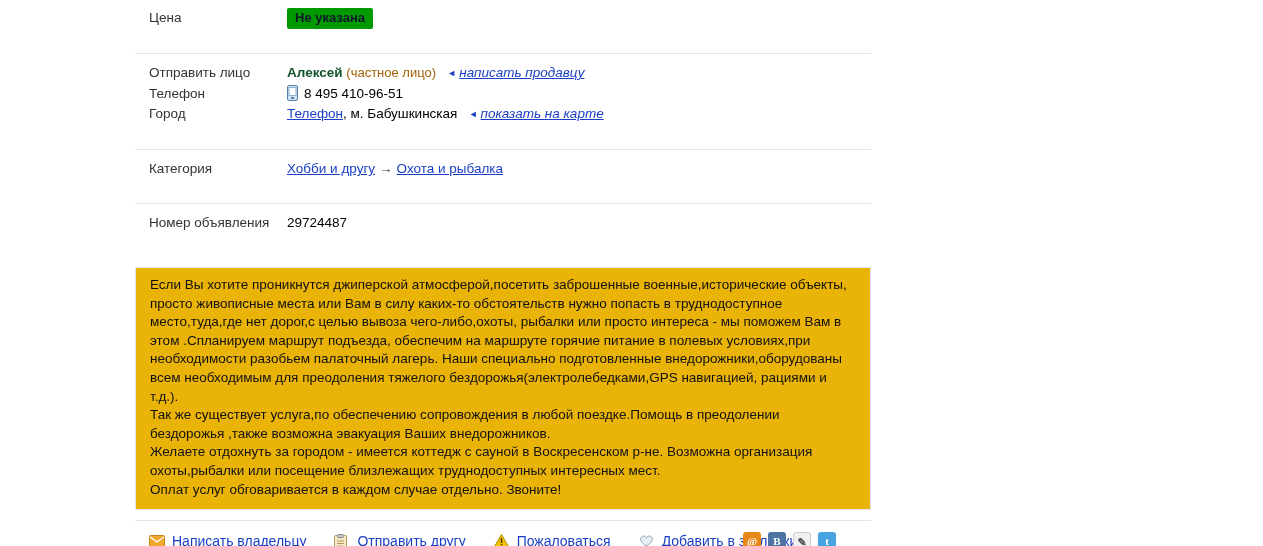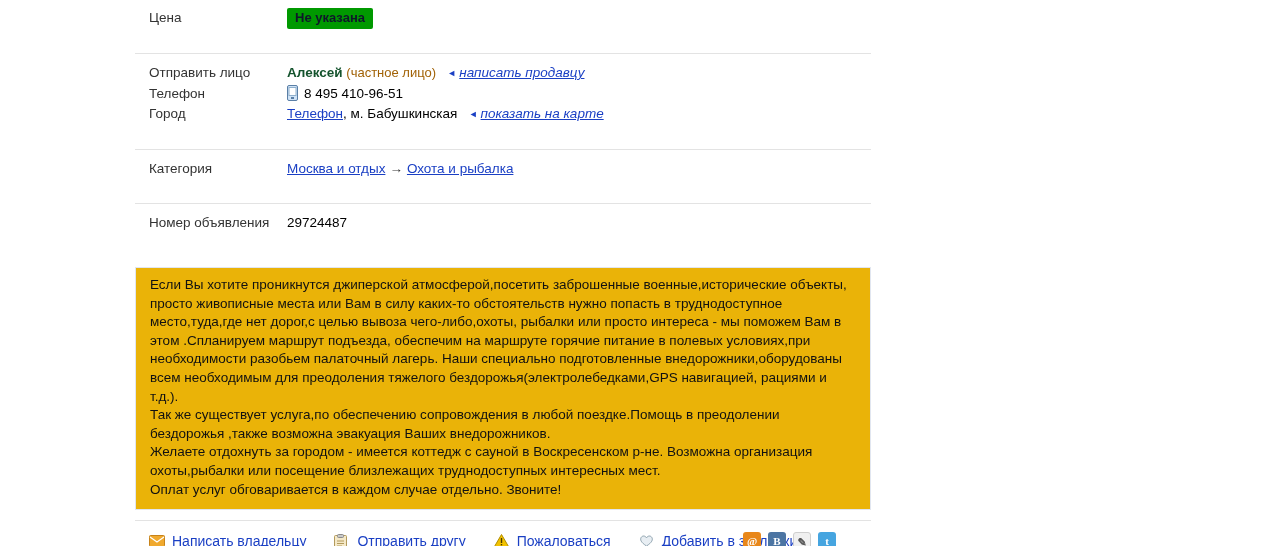--- a/index.html
+++ b/index.html
@@ -189,21 +189,21 @@
             &nbsp;&nbsp;<span class="arrow-mark">◄</span><span class="lnk">показать на карте</span>
           </span>
         </div>
       </div>
     </div>
 
     <div class="sect">
       <div class="row">
         <div class="label">Категория</div>
         <div class="value">
-          <span class="lnk">Москва и отдых</span><span class="cat-arrow">→</span><span class="lnk">Охота и рыбалка</span>
+          <span class="lnk">Хобби и другу</span><span class="cat-arrow">→</span><span class="lnk">Охота и рыбалка</span>
         </div>
       </div>
     </div>
 
     <div class="sect nolines">
       <div class="row">
       </div>
       <div class="row">
         <div class="label">Номер объявления</div>
         <div class="value">29724487</div>

